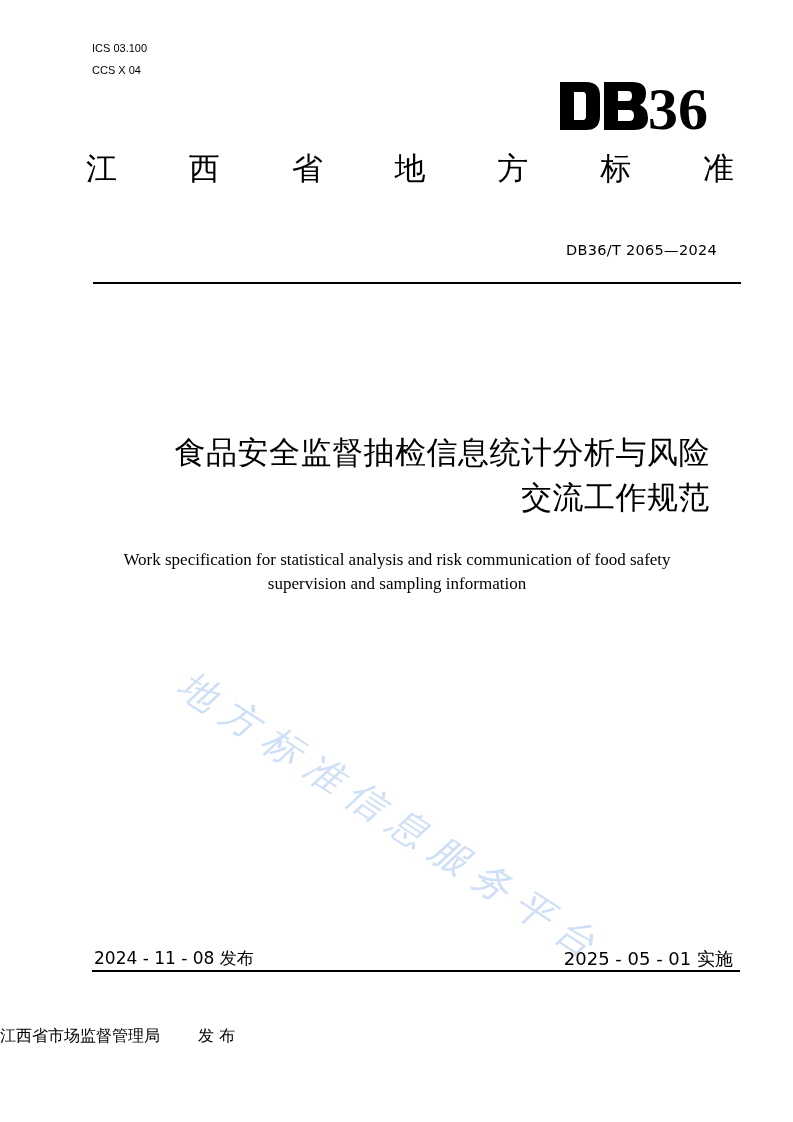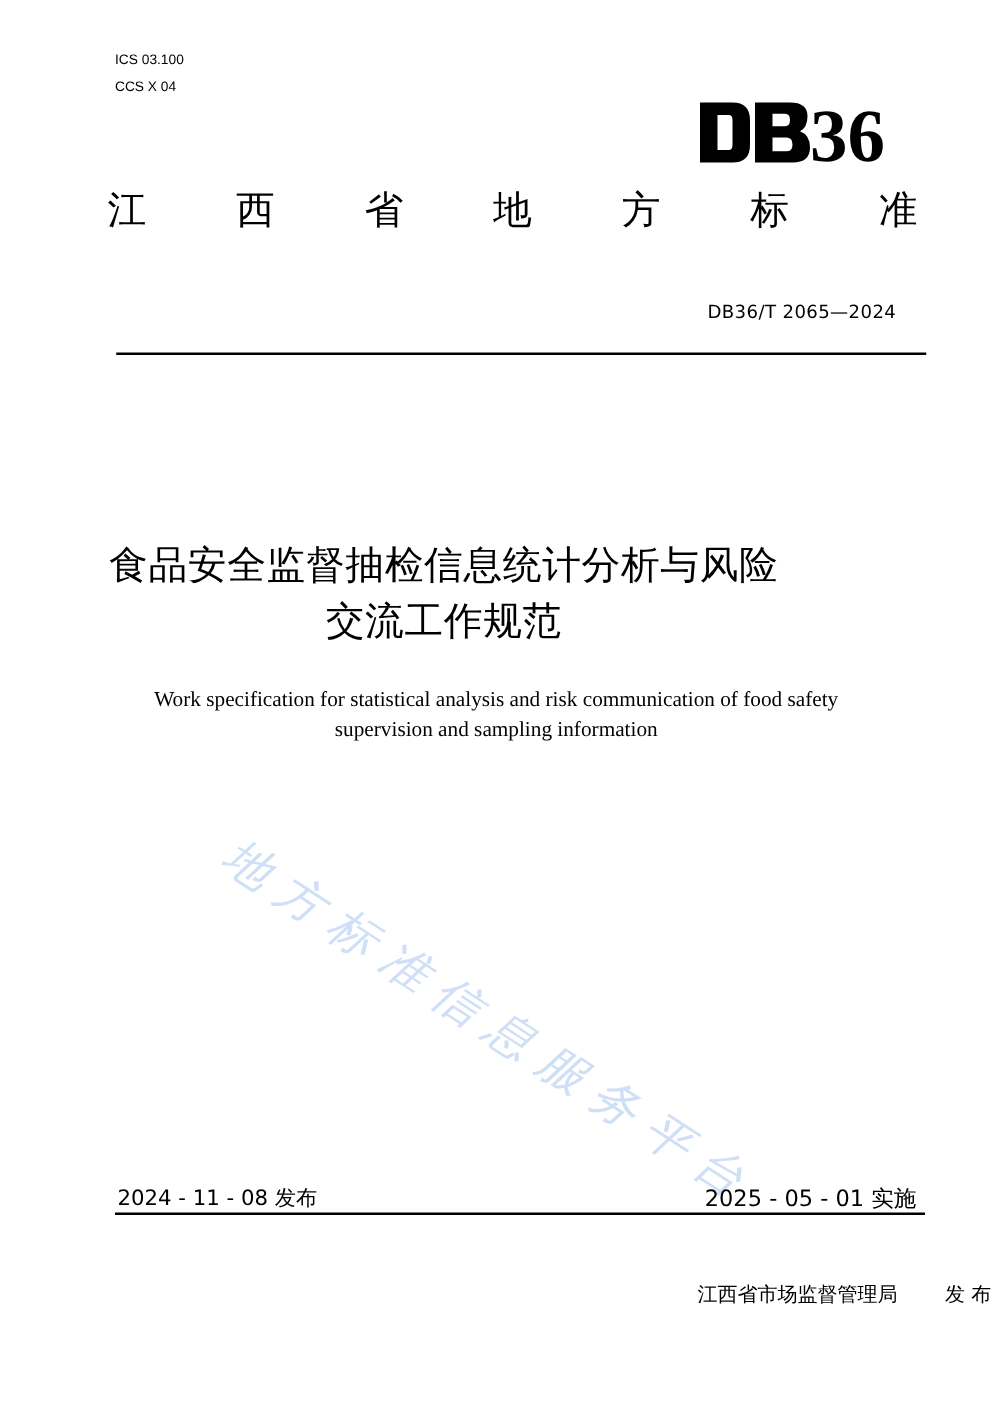--- a/index.html
+++ b/index.html
@@ -13,31 +13,31 @@
     #ccs { left: 92px; top: 62px; font-size: 11px; line-height: 16px; }
 
     #logo { left: 556px; top: 78px; width: 175px; height: 56px; }
 
     #std-title { left: 86px; top: 148px; width: 648px; display: flex; justify-content: space-between; font-size: 31px; line-height: 40px; }
 
     #std-number { right: 76px; top: 218px; font-size: 14.5px; letter-spacing: 0.3px; margin-top: 24px; }
 
     #rule-top { left: 93px; top: 282px; width: 648px; height: 1.5px; background: #000; }
 
-    #doc-title { left: 0; top: 430px; width: 710px; text-align: center; font-size: 31px; line-height: 45px; letter-spacing: 0.5px; }
+    #doc-title { left: 0; top: 430px; width: 710px; text-align: right; font-size: 31px; line-height: 45px; letter-spacing: 0.5px; }
 
     #doc-title-en { left: 0; top: 548px; width: 830px; text-align: center; font-size: 17px; line-height: 24px; margin-left: -18px; }
 
     #watermark { left: 196px; top: 660px; font-size: 38px; color: #cfe0f6; transform-origin: 0 0; transform: rotate(33deg); white-space: nowrap; letter-spacing: 12px; font-style: italic; }
 
     #issue-date { left: 94px; top: 947px; font-size: 17px; }
     #impl-date { right: 60px; top: 947px; font-size: 18px; }
     #rule-bottom { left: 92px; top: 970px; width: 648px; height: 1.5px; background: #000; }
 
-    #issuer { left: 0; top: 1026px; width: 793px; text-align: right; font-size: 16px; }
+    #issuer { left: 0; top: 1026px; width: 793px; text-align: left; font-size: 16px; }
     #issuer .gap { display: inline-block; width: 38px; }
   </style>
 </head>
 <body>
 
 <div class="abs mono" id="ics">ICS 03.100</div>
 <div class="abs mono" id="ccs">CCS X 04</div>
 
 <svg class="abs" id="logo" viewBox="0 0 175 56">
 

